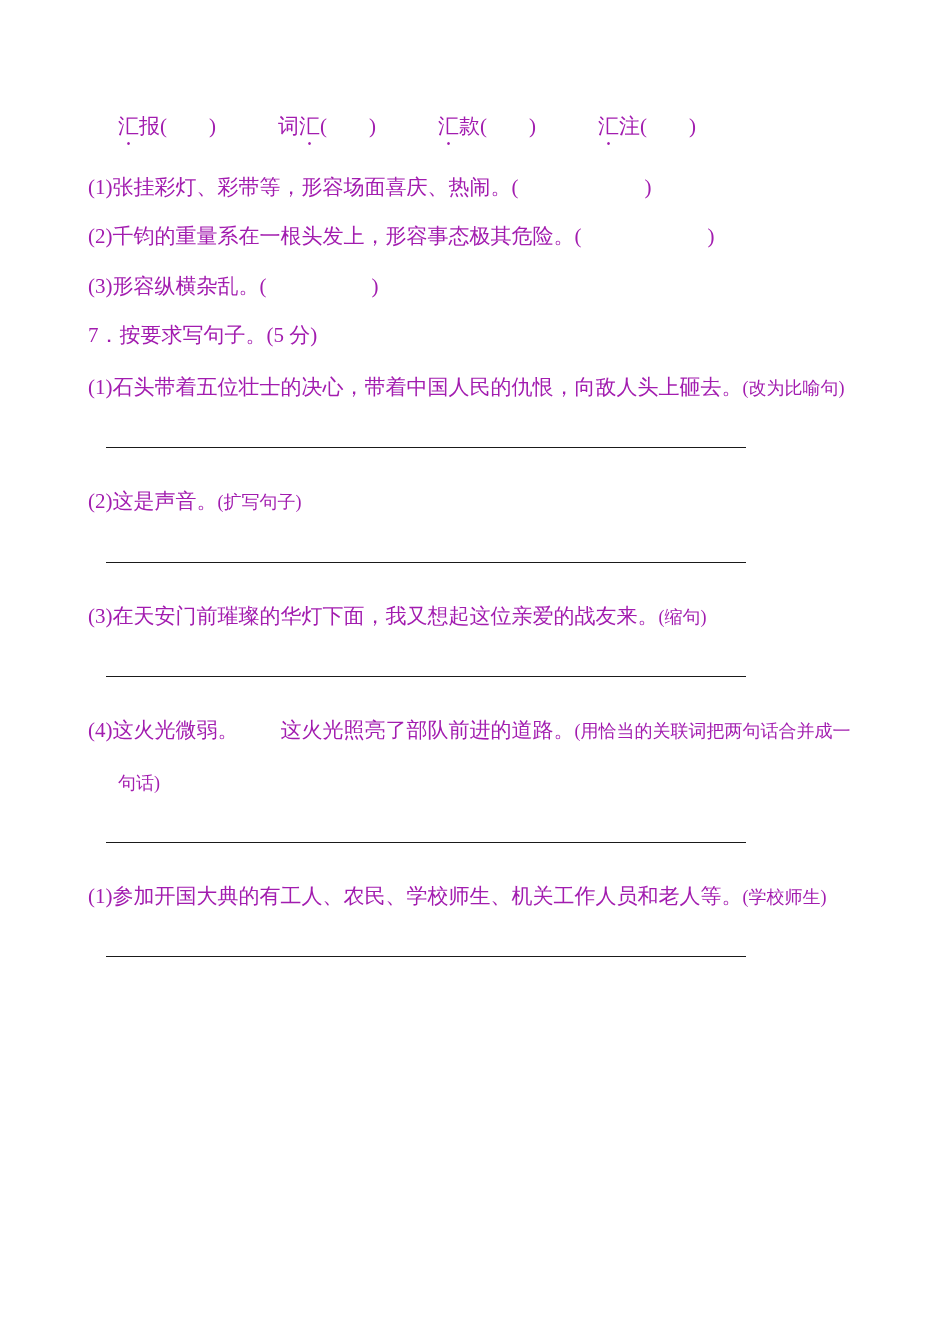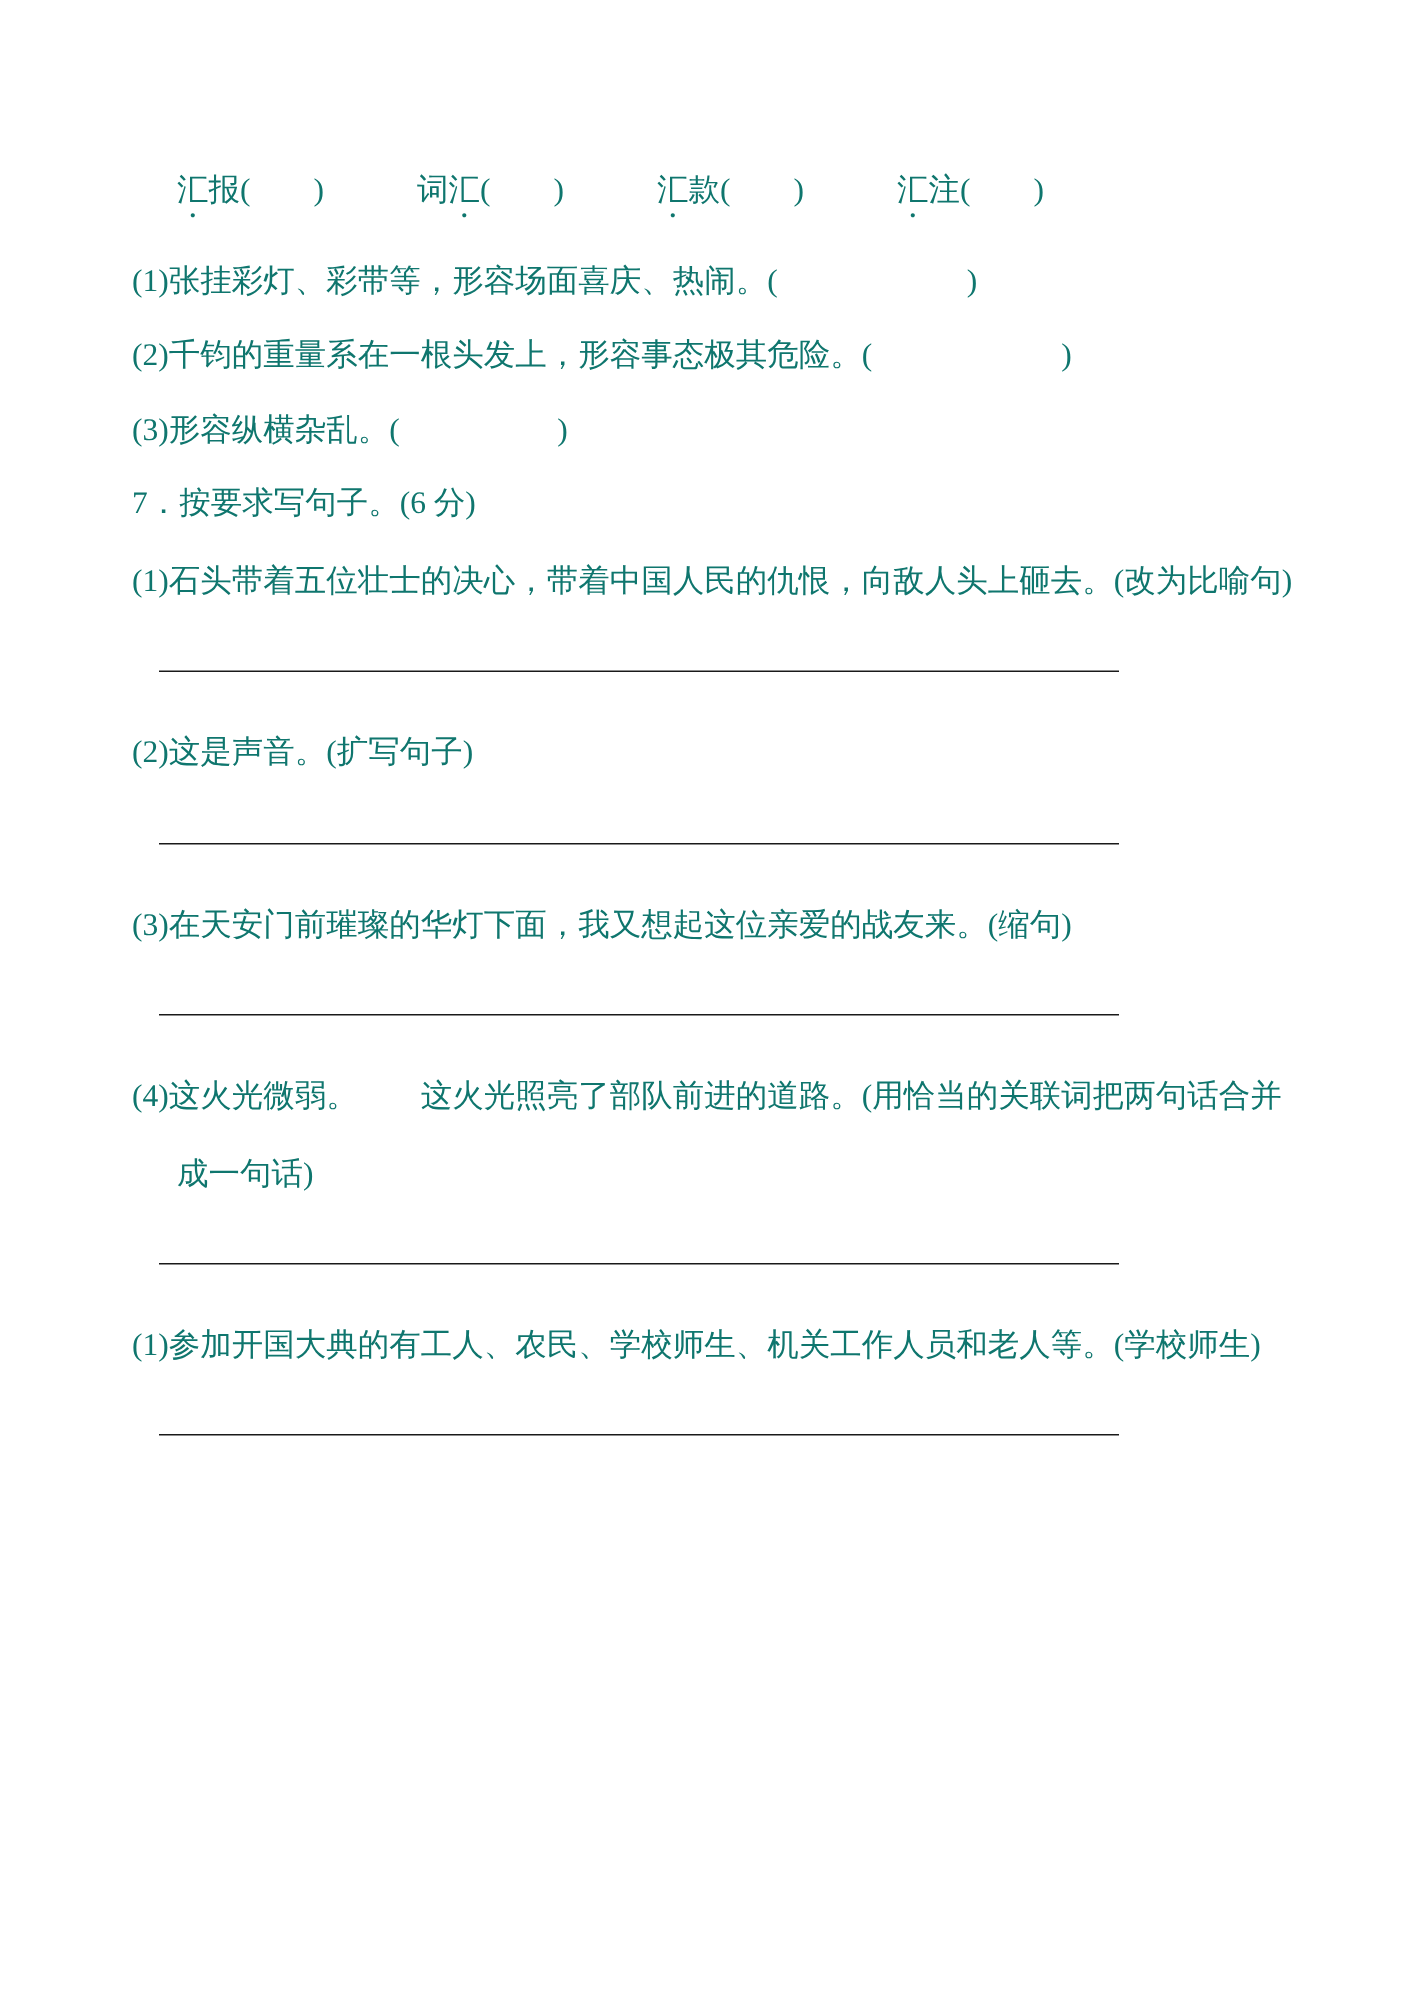--- a/index.html
+++ b/index.html
@@ -7,21 +7,21 @@
     padding: 0;
     background: #ffffff;
   }
   .page {
     position: relative;
     width: 950px;
     height: 1344px;
     box-sizing: border-box;
     padding: 112px 86px 0 88px;
     background: #ffffff;
-    color: #0f766e;
+    color: #a21caf;
     font-family: "Liberation Serif", "DejaVu Serif", serif;
     font-size: 21px;
     overflow: hidden;
   }
   .word-row {
     margin-left: 30px;
     display: flex;
     gap: 62px;
     white-space: nowrap;
     margin-bottom: 32px;
@@ -62,21 +62,21 @@
     margin: 0 0 10px 0;
     line-height: 1.5;
   }
   .q7-item {
     margin: 0;
     padding-left: 30px;
     text-indent: -30px;
     line-height: 2.45;
   }
   .note {
-    font-size: 21px;
+    font-size: 18px;
   }
   .answer-line {
     border-bottom: 1px solid #1a1a1a;
     height: 28px;
     width: 640px;
     margin: 6px 0 28px 18px;
   }
 </style>
 </head>
 <body>
@@ -94,21 +94,21 @@
 
 
     <div class="sub-block">
       <p class="sub-q">(1)张挂彩灯、彩带等，形容场面喜庆、热闹。(　　　　　　)</p>
       <p class="sub-q">(2)千钧的重量系在一根头发上，形容事态极其危险。(　　　　　　)</p>
       <p class="sub-q">(3)形容纵横杂乱。(　　　　　)</p>
     </div>
   </div>
 
   <div>
-    <p class="q7-title">7．按要求写句子。(6 分)</p>
+    <p class="q7-title">7．按要求写句子。(5 分)</p>
 
     <p class="q7-item"><span>(1)石头带着五位壮士的决心，带着中国人民的仇恨，向敌人头上砸去。</span><span class="note">(改为比喻句)</span></p>
     <div class="answer-line"></div>
 
     <p class="q7-item"><span>(2)这是声音。</span><span class="note">(扩写句子)</span></p>
     <div class="answer-line"></div>
 
     <p class="q7-item"><span>(3)在天安门前璀璨的华灯下面，我又想起这位亲爱的战友来。</span><span class="note">(缩句)</span></p>
     <div class="answer-line"></div>
 

